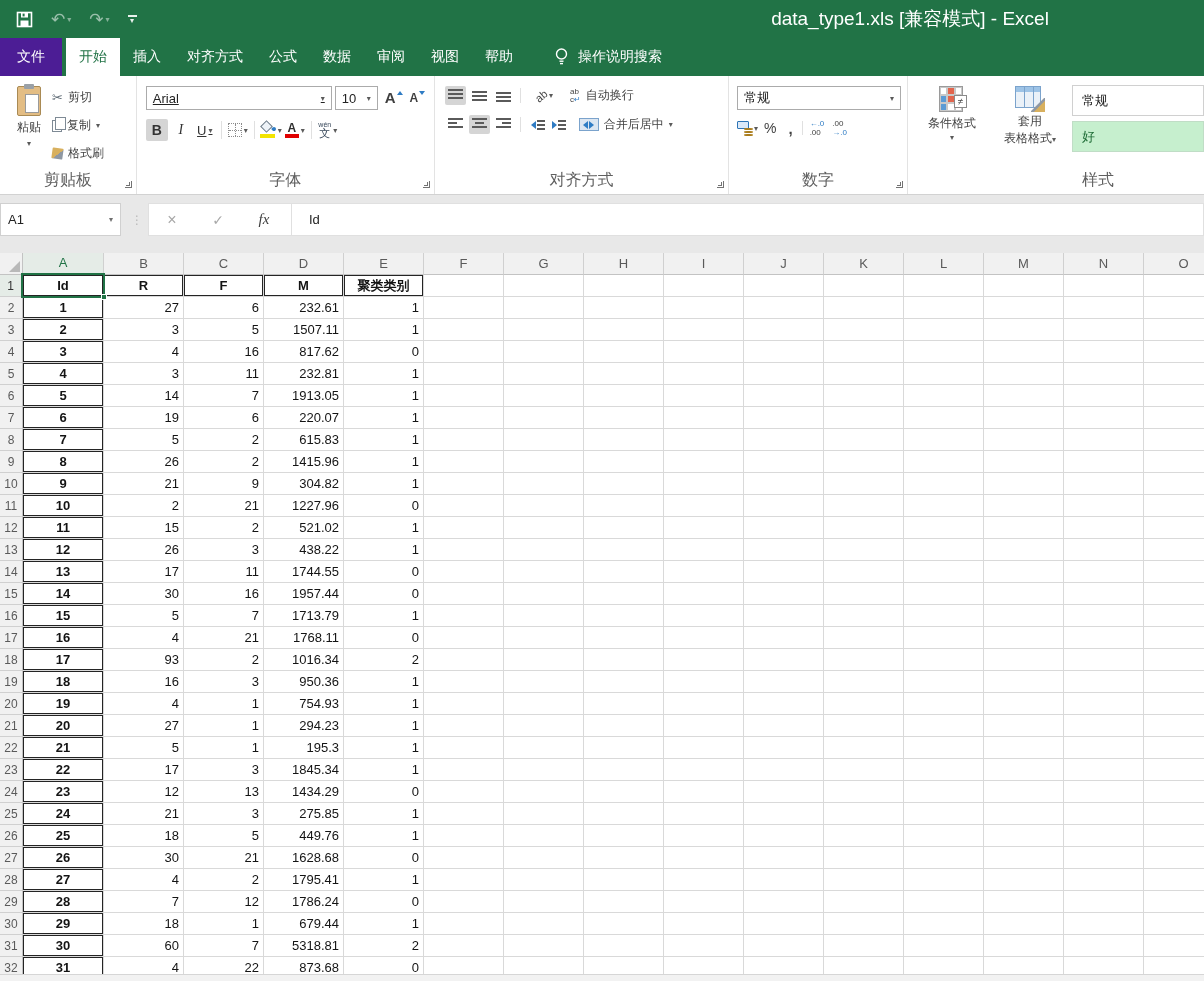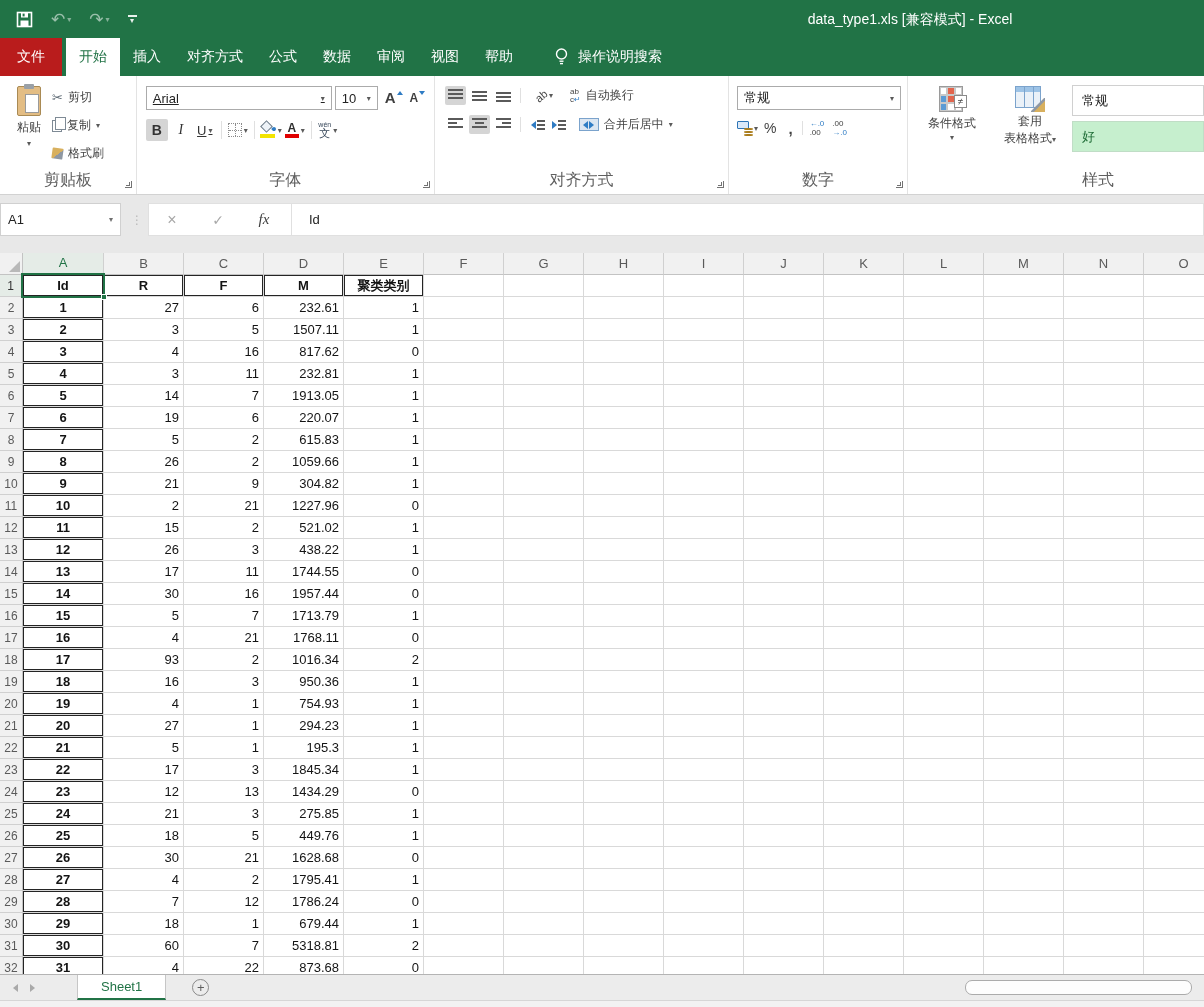--- a/index.html
+++ b/index.html
@@ -12,24 +12,24 @@
   
   .titlebar{ height:38px; background:#217346; position:relative; display:flex; align-items:center; }
   .qat{ display:flex; align-items:center; gap:18px; padding-left:16px; }
   .qat .glyph{ font-family:"DejaVu Sans",sans-serif; color:rgba(255,255,255,.55); font-size:17px; line-height:1; }
   .qat .mini-dd{ color:rgba(255,255,255,.45); font-size:8px; margin-left:2px; font-family:"DejaVu Sans",sans-serif;}
   .qat-group{ display:flex; align-items:center; }
   .qat-custom{ display:flex; flex-direction:column; align-items:center; color:rgba(255,255,255,.9); }
   .qat-custom .bar{ width:9px; height:2px; background:rgba(255,255,255,.9); margin-bottom:1px; }
   .qat-custom .dd{ font-size:8px; line-height:6px; font-family:"DejaVu Sans",sans-serif;}
   .win-title{ position:absolute; left:740px; top:0; width:340px; height:38px; line-height:38px;
-    text-align:center; color:#fff; font-size:14px; white-space:nowrap; }
+    text-align:center; color:#fff; font-size:19px; white-space:nowrap; }
   
   .tabrow{ height:38px; background:#217346; display:flex; align-items:stretch; color:#fff; font-size:14px; }
-  .tab-file{ background:#b91c1c; padding:7px 17px; display:flex; align-items:center; cursor:default; }
+  .tab-file{ background:#4c1d95; padding:7px 17px; display:flex; align-items:center; cursor:default; }
   .rtab{ padding:0 13px; display:flex; align-items:center; cursor:default; }
   .rtab.active{ background:#fff; color:#217346; }
   .tellme{ display:flex; align-items:center; gap:9px; margin-left:28px; }
   
   .ribbon{ height:119px; background:#fff; border-bottom:1px solid #d2d2d2; display:flex; position:relative; }
   .group{ position:relative; border-right:1px solid #e3e3e3; height:118px; }
   .glabel{ position:absolute; bottom:3px; left:0; right:0; text-align:center; font-size:16px; color:#5f5f5f; }
   .launcher{ position:absolute; right:4px; bottom:6px; width:7px; height:7px;
     border-right:1px solid #737373; border-bottom:1px solid #737373; }
   .launcher::after{ content:""; position:absolute; right:1px; bottom:1px; width:3px; height:3px;
@@ -636,21 +636,21 @@
           <div class="cell"></div>
           <div class="cell"></div>
           <div class="cell"></div>
           <div class="cell"></div>
         </div>
         <div class="grow">
           <div class="rowhead">9</div>
           <div class="cell a id bx">8</div>
           <div class="cell num">26</div>
           <div class="cell num">2</div>
-          <div class="cell num">1059.66</div>
+          <div class="cell num">1415.96</div>
           <div class="cell num">1</div>
           <div class="cell"></div>
           <div class="cell"></div>
           <div class="cell"></div>
           <div class="cell"></div>
           <div class="cell"></div>
           <div class="cell"></div>
           <div class="cell"></div>
           <div class="cell"></div>
           <div class="cell"></div>
@@ -1069,24 +1069,15 @@
           <div class="cell"></div>
           <div class="cell"></div>
           <div class="cell"></div>
         </div>
       </div>
     <div class="selbox">
       <span class="handle"></span>
     </div>
   </div>
 
-  <div class="sheetbar">
-    <div class="navarrows">
-      <span class="nav-l"></span>
-      <span class="nav-r"></span>
-    </div>
-    <div class="sheettab">Sheet1</div>
-    <div class="addsheet">+</div>
-    <div class="hthumb"></div>
-  </div>
 
   <div class="statusstrip"></div>
 </div>
 
 </body></html>

